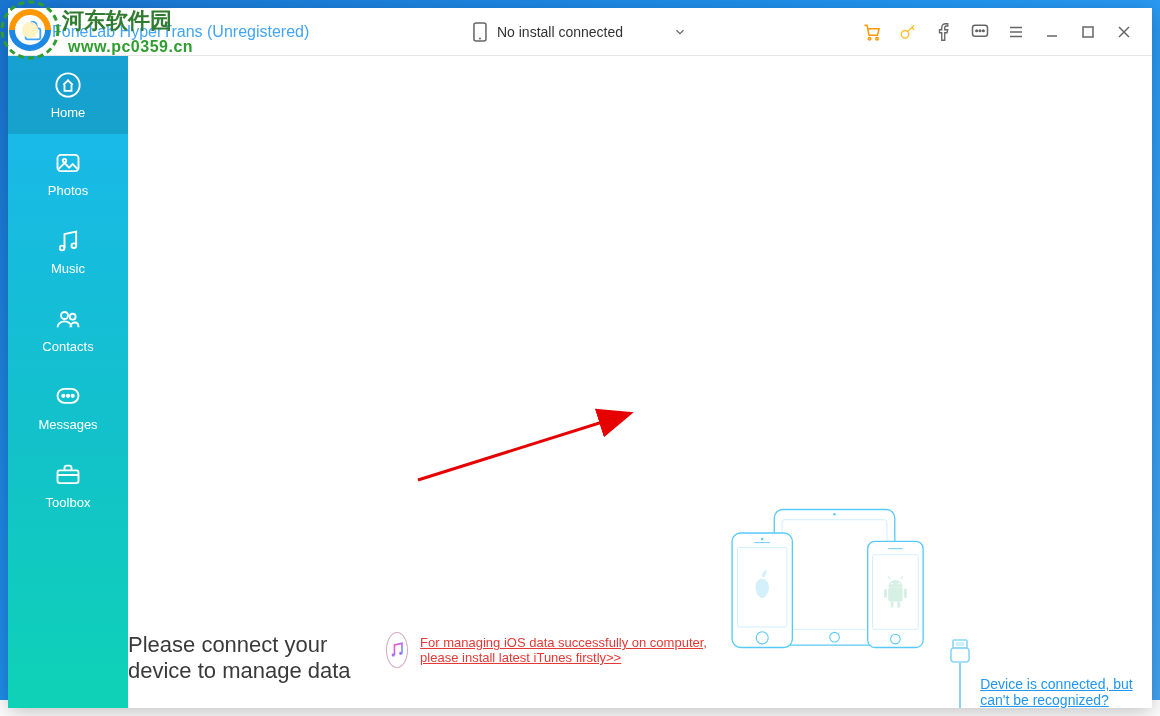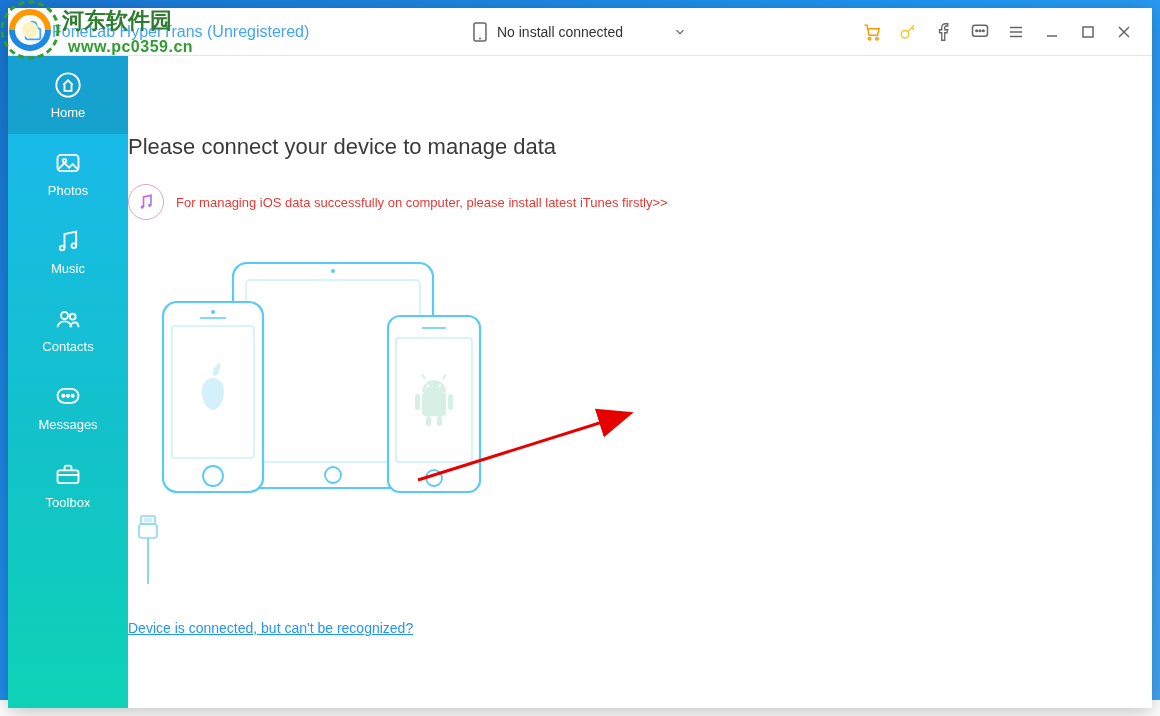--- a/index.html
+++ b/index.html
@@ -80,22 +80,22 @@
   font-size: 13px;
 }
 .sidebar-item.active {
   background: rgba(0,0,0,0.12);
 }
 .sidebar-item .label { color: #fff; }
 
 .main {
   flex: 1;
   background: #ffffff;
-  display: flex; flex-direction: column;
-  align-items: flex-start;
+  display: flex; flex-direction: row;
+  align-items: flex-end;
   padding-top: 78px;
   position: relative;
 }
 .main h1 {
   font-weight: 400;
   color: #3a3a3a;
   font-size: 22px;
   margin-bottom: 24px;
 }
 .itunes-row {
@@ -104,20 +104,21 @@
 }
 .itunes-circle {
   width: 36px; height: 36px;
   border: 1px solid #d9a6c6;
   border-radius: 50%;
   display: flex; align-items: center; justify-content: center;
 }
 .itunes-link {
   color: #e53935;
   font-size: 13px;
+  text-decoration: underline;
   cursor: pointer;
 }
 
 .devices-illustration {
   width: 380px; height: 250px;
   position: relative;
 }
 .devices-illustration svg { width: 100%; height: 100%; }
 
 .usb-cable {

